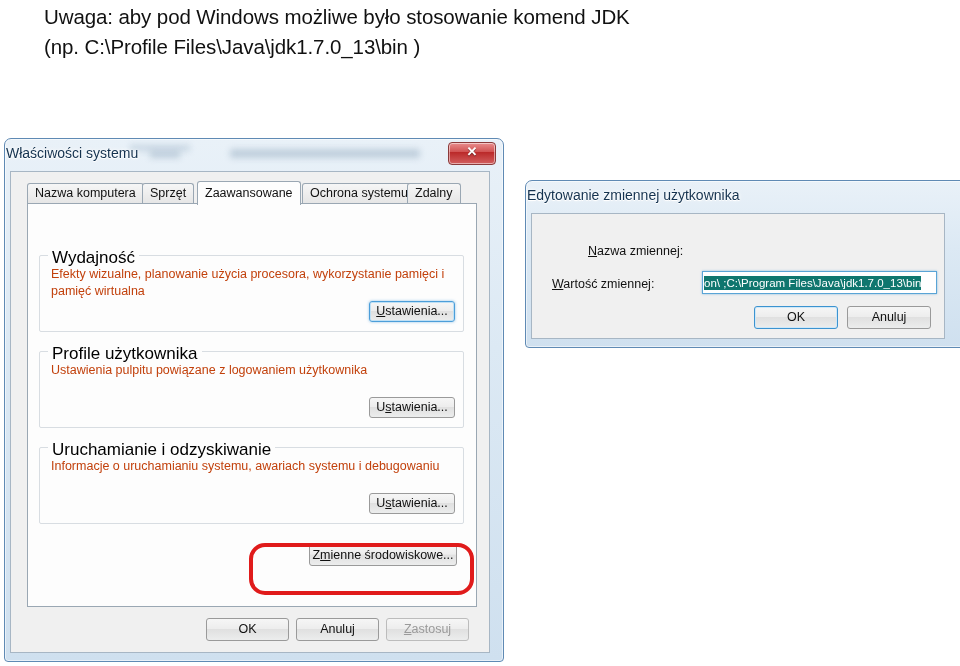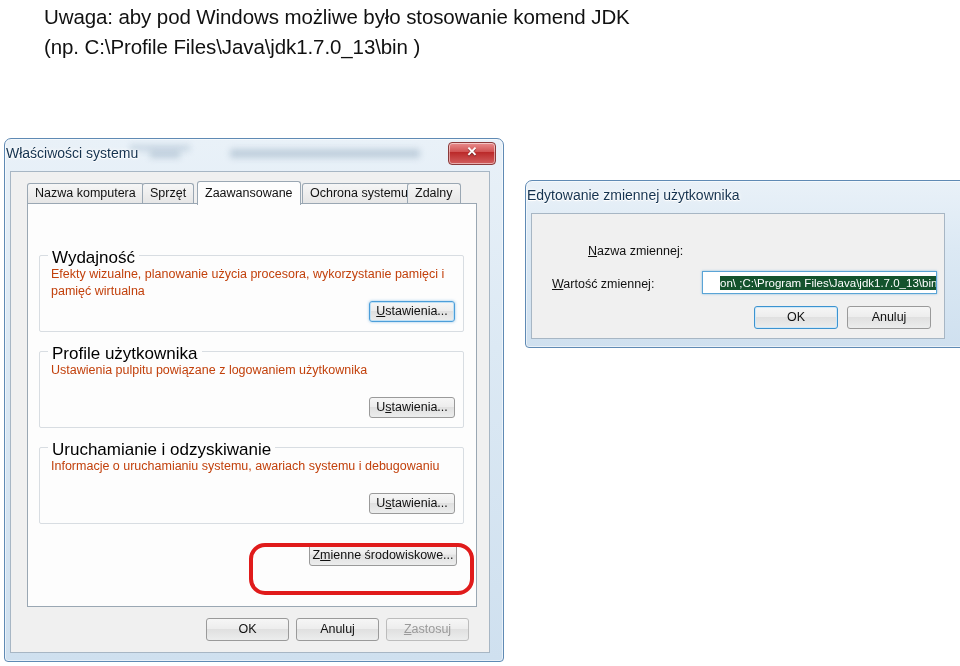--- a/index.html
+++ b/index.html
@@ -143,26 +143,25 @@
     position:absolute;box-sizing:border-box;
     border:1px solid #8e9aa5;background:#fff;
     font-size:12.5px;color:#111;
     padding:2px 4px;
     overflow:hidden;white-space:nowrap;
     display:flex;align-items:center;
     cursor:text;
   }
   .textfield.focused{border-color:#5aa4d6;box-shadow:0 0 2px rgba(90,164,214,.7);}
   .sel{
-    background:#14532d;color:#fff;
+    background:#0f766e;color:#fff;
     font-size:11.5px;
     padding:1px 0;
     display:inline-block;
     white-space:nowrap;
-    margin-left:16px;
   }
 
   
   .annot{
     position:absolute;
     border:4px solid #e01b1b;
     border-radius:16px;
     box-sizing:border-box;
     pointer-events:none;
   }

